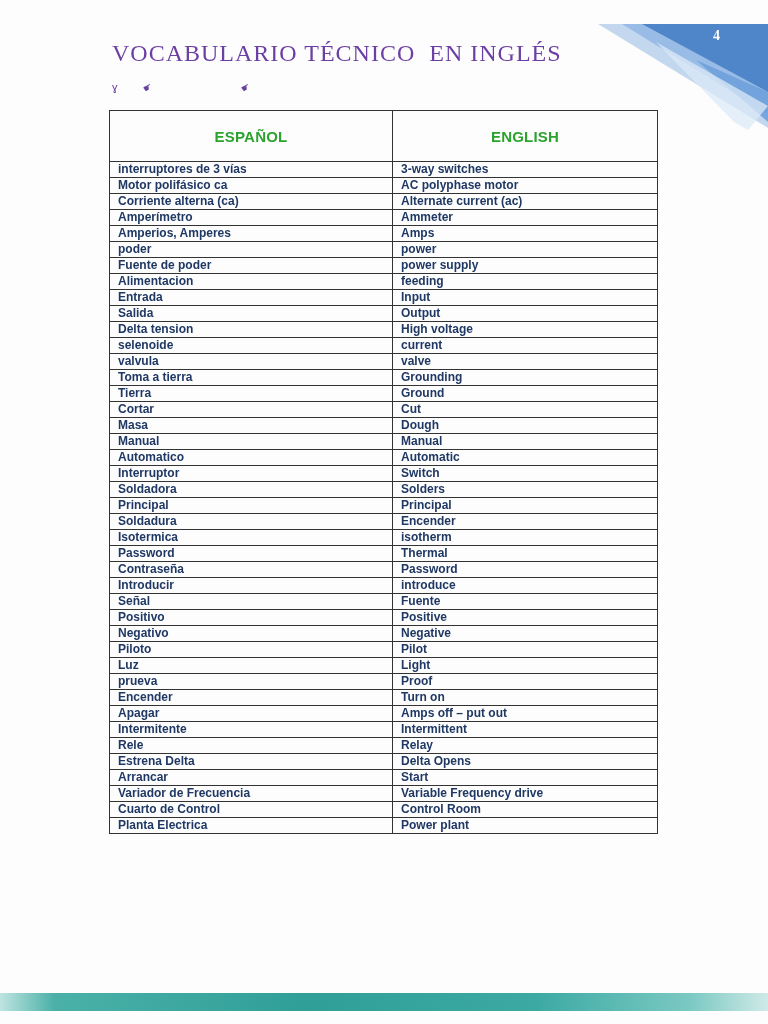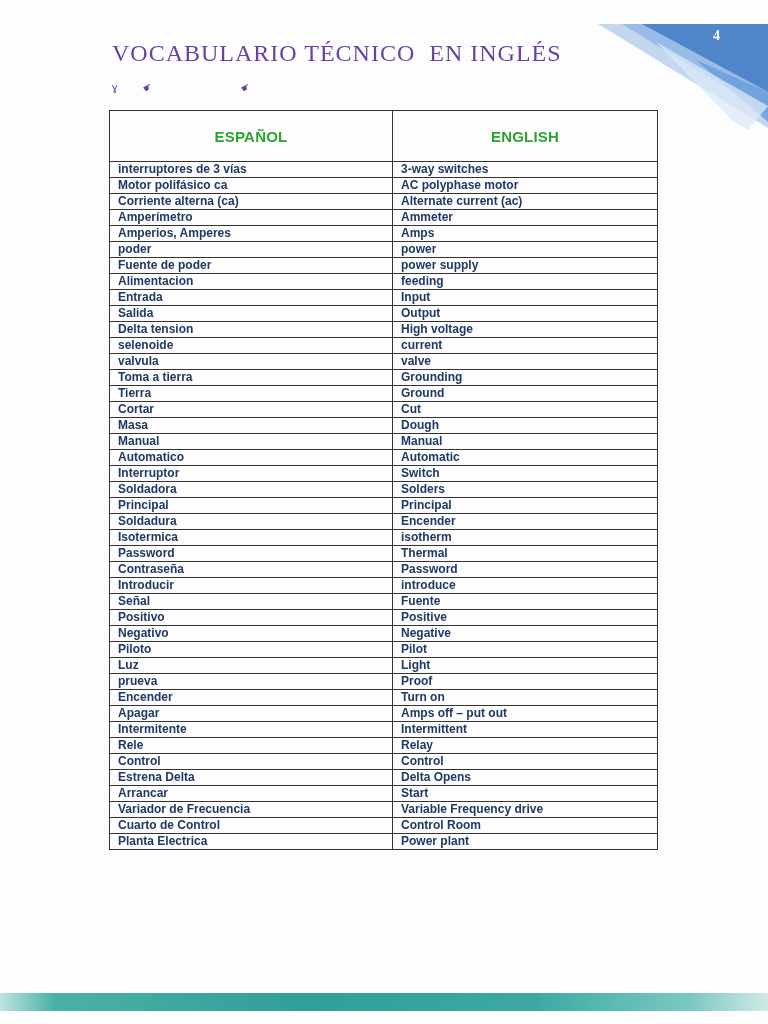--- a/index.html
+++ b/index.html
@@ -265,24 +265,20 @@
         </tr>
         <tr>
           <td>Intermitente</td>
           <td>Intermittent</td>
         </tr>
         <tr>
           <td>Rele</td>
           <td>Relay</td>
         </tr>
         <tr>
-          <td>Control</td>
-          <td>Control</td>
-        </tr>
-        <tr>
           <td>Estrena Delta</td>
           <td>Delta Opens</td>
         </tr>
         <tr>
           <td>Arrancar</td>
           <td>Start</td>
         </tr>
         <tr>
           <td>Variador de Frecuencia</td>
           <td>Variable Frequency drive</td>

